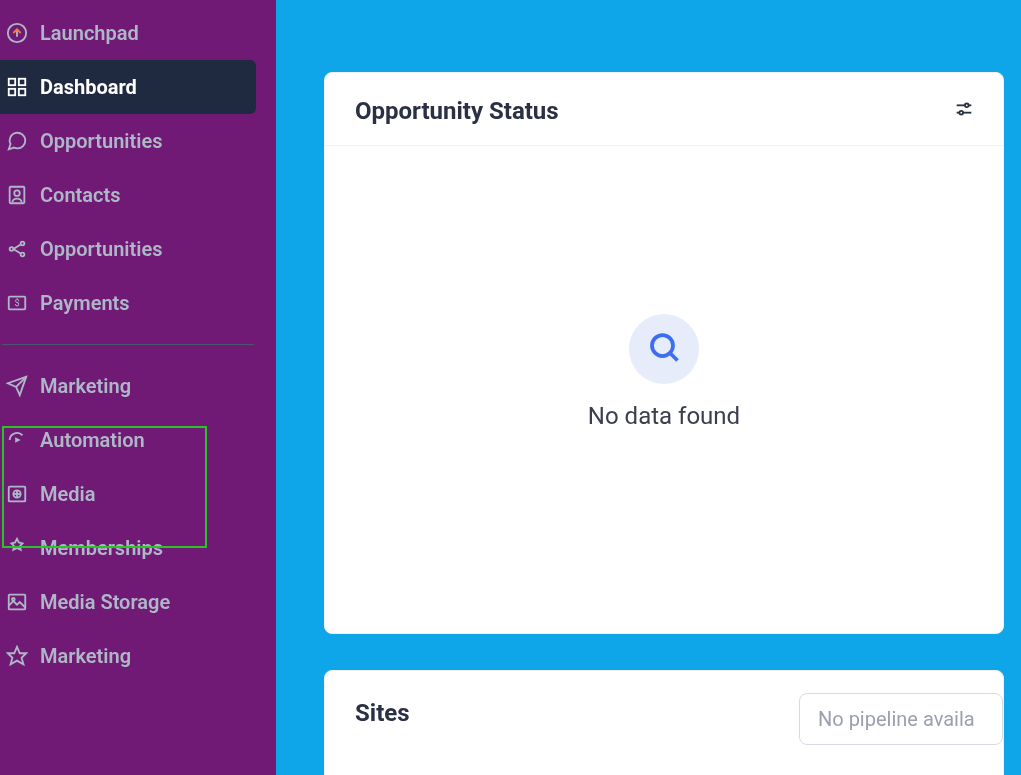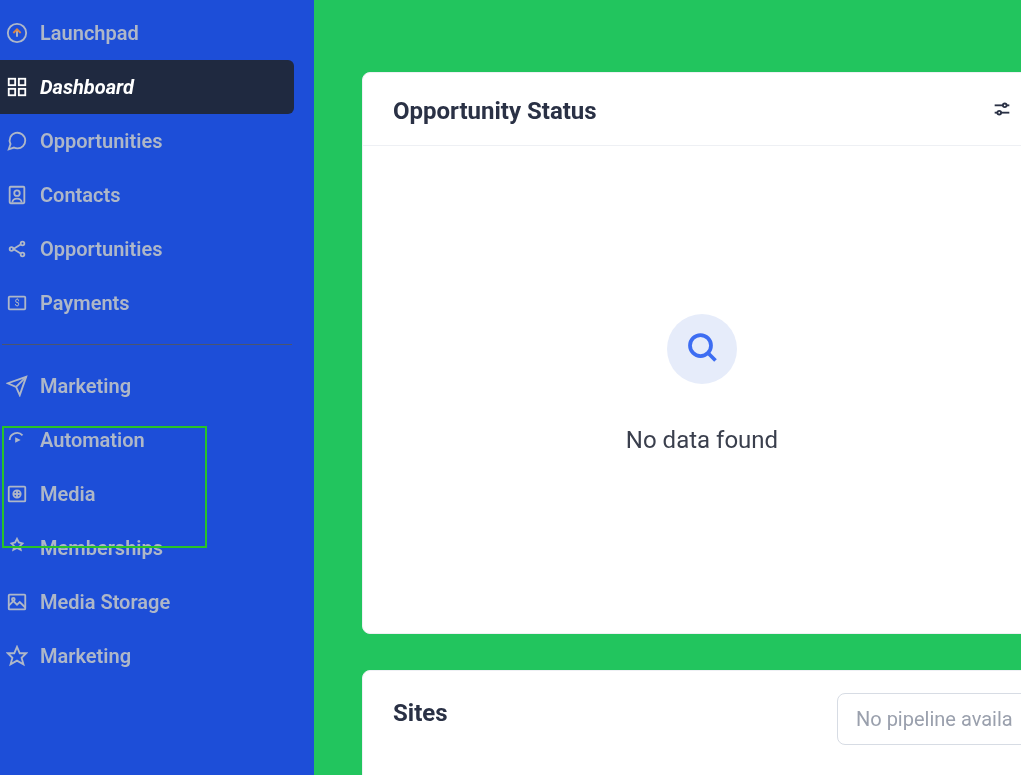--- a/index.html
+++ b/index.html
@@ -1,42 +1,41 @@
 <!DOCTYPE html>
 <html><head>
 <meta charset="utf-8">
 <style>
   * { box-sizing: border-box; margin: 0; padding: 0; }
   html, body { width: 1021px; height: 775px; overflow: hidden; font-family: -apple-system, BlinkMacSystemFont, "Segoe UI", Roboto, Arial, sans-serif; }
   body { display: flex; background: #f3f5f9; }
 
   
   .sidebar {
-    width: 314px;
+    width: 276px;
     height: 100%;
-    background: #1d4ed8;
+    background: #701a75;
     color: #9ea9bd;
     padding-top: 6px;
     position: relative;
   }
   .nav-item {
     display: flex;
     align-items: center;
     height: 54px;
     padding-left: 4px;
     cursor: pointer;
     color: #aeb7c8;
   }
   .nav-item.active {
     background: #1f2940;
     color: #ffffff;
     font-weight: 700;
     border-radius: 0 6px 6px 0;
     margin-right: 20px;
-    font-style: italic;
   }
   .nav-icon {
     width: 36px;
     display: flex;
     align-items: center;
     justify-content: flex-start;
     padding-left: 2px;
   }
   .nav-icon svg { width: 22px; height: 22px; }
   .nav-label {
@@ -54,21 +53,21 @@
   .highlight-box {
     position: absolute;
     border: 2px solid #28c328;
     pointer-events: none;
   }
 
   
   .main {
     flex: 1;
     position: relative;
-    background: #22c55e;
+    background: #0ea5e9;
     text-align: right;
   }
   .card {
     position: absolute;
     background: #ffffff;
     border: 1px solid #eef0f4;
     border-radius: 8px;
   }
   .card-header {
     display: flex;
@@ -93,21 +92,21 @@
   .empty-circle {
     width: 70px; height: 70px;
     border-radius: 50%;
     background: #e6ecfa;
     display: flex;
     align-items: center;
     justify-content: center;
   }
   .empty-circle svg { width: 36px; height: 36px; color: #3d6df2; }
   .empty-text {
-    margin-top: 42px;
+    margin-top: 18px;
     font-size: 24px;
     color: #3a3f4d;
     font-weight: 400;
   }
 
   .funnel-card .card-header { border-bottom: none; padding: 28px 28px 18px 30px; }
   .pipeline-select {
     position: absolute;
     right: 0;
     top: 22px;

